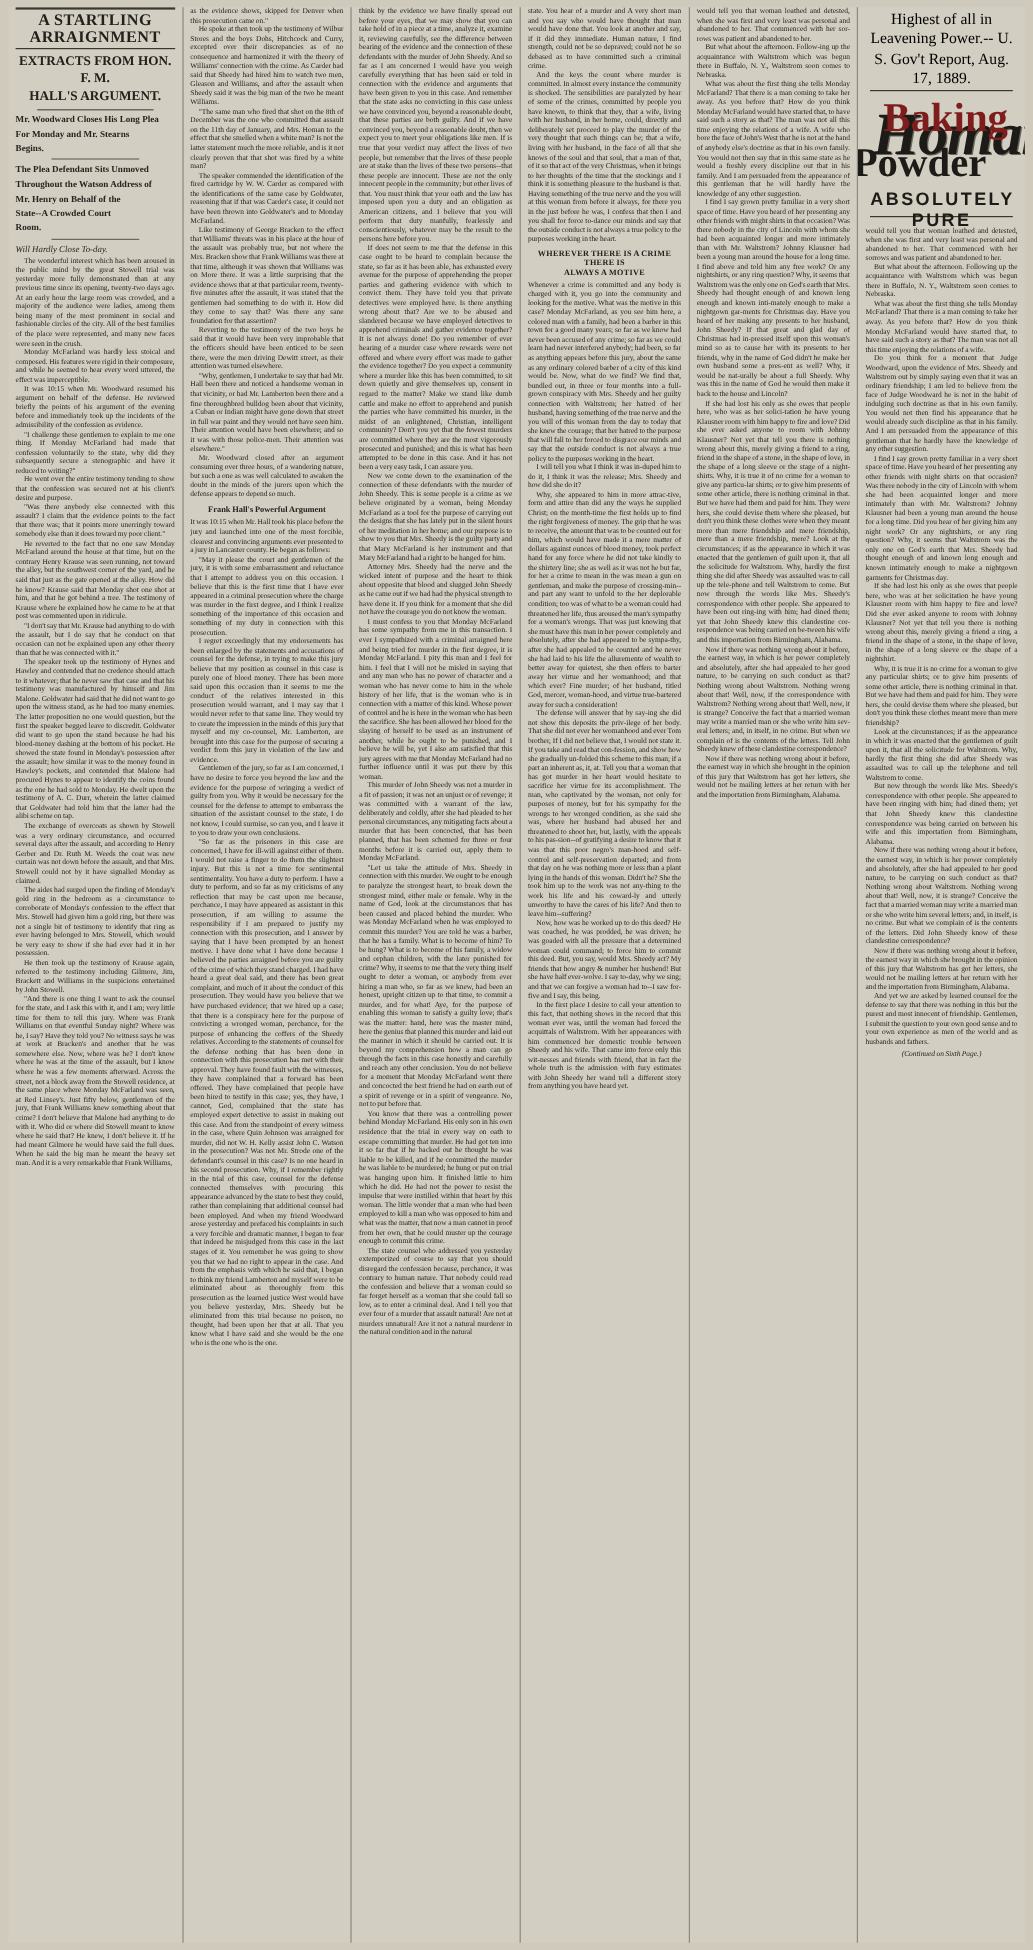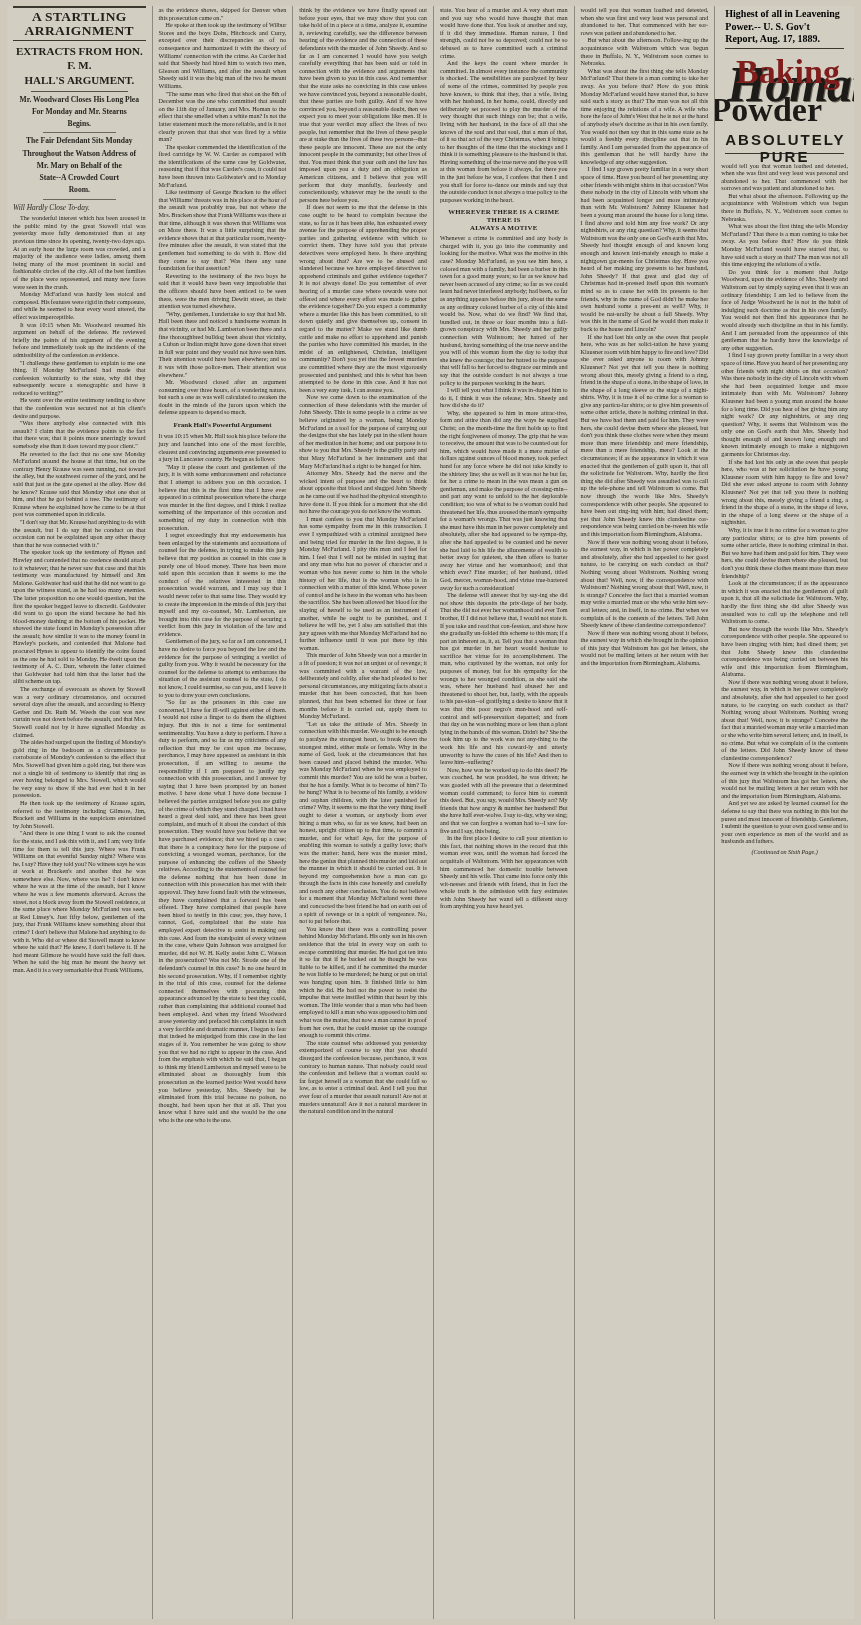--- a/index.html
+++ b/index.html
@@ -75,21 +75,21 @@
     border-top: 1px solid #55524a;
     margin: 3px 18px;
     height: 0;
   }
   .rule-dot {
     border-top: 1px solid #6a675d;
     margin: 3px 30px;
     height: 0;
   }
   .hl-small {
-    text-align: center;
+    text-align: left;
     font-size: 7.6px;
     font-weight: bold;
     line-height: 1.35;
     margin: 3px 0;
     color: #272520;
   }
   .hl-italic {
     text-align: left;
     font-size: 7.4px;
     font-style: italic;
@@ -129,23 +129,23 @@
     margin: 5px 0 3px 0;
   }
 
   
   .ad {
     position: relative;
     box-sizing: border-box;
     padding: 2px 4px 4px 4px;
   }
   .ad-top {
-    font-size: 10px;
-    font-weight: bold;
-    text-align: left;
+    font-size: 13px;
+    font-weight: normal;
+    text-align: center;
     line-height: 1.25;
     border-bottom: 1px solid #3a372f;
     padding-bottom: 2px;
     margin-bottom: 4px;
   }
   .ad-brand {
     position: relative;
     height: 96px;
   }
   .ad-royal {
@@ -208,23 +208,23 @@
       <div class="headrule">
         <div class="hl-main">A STARTLING ARRAIGNMENT</div>
       </div>
       <div class="hl-sub">EXTRACTS FROM HON. F. M.</div>
       <div class="hl-sub" style="margin-top:-2px">HALL'S ARGUMENT.</div>
       <div class="rule-thin"></div>
       <div class="hl-small">Mr. Woodward Closes His Long Plea</div>
       <div class="hl-small" style="margin-top:-1px">For Monday and Mr. Stearns</div>
       <div class="hl-small" style="margin-top:-1px">Begins.</div>
       <div class="rule-dot"></div>
-      <div class="hl-small">The Fair  Defendant  Sits  Monday</div>
+      <div class="hl-small">The Plea  Defendant  Sits  Unmoved</div>
       <div class="hl-small" style="margin-top:-1px">Throughout the Watson Address of</div>
-      <div class="hl-small" style="margin-top:-1px">Mr. Mary on Behalf of the</div>
+      <div class="hl-small" style="margin-top:-1px">Mr. Henry on Behalf of the</div>
       <div class="hl-small" style="margin-top:-1px">State--A Crowded Court</div>
       <div class="hl-small" style="margin-top:-1px">Room.</div>
       <div class="rule-dot"></div>
       <div class="hl-italic">Will Hardly Close To-day.</div>
       <div class="bodytext">
         <p>The wonderful interest which has been aroused in the public mind by the great Stowell trial was yesterday more fully demonstrated than at any previous time since its opening, twenty-two days ago. At an early hour the large room was crowded, and a majority of the audience were ladies, among them being many of the most prominent in social and fashionable circles of the city. All of the best families of the place were represented, and many new faces were seen in the crush.</p>
         <p>Monday McFarland was hardly less stoical and composed. His features were rigid in their composure, and while he seemed to hear every word uttered, the effect was imperceptible.</p>
         <p>It was 10:15 when Mr. Woodward resumed his argument on behalf of the defense. He reviewed briefly the points of his argument of the evening before and immediately took up the incidents of the admissibility of the confession as evidence.</p>
         <p>"I challenge these gentlemen to explain to me one thing. If Monday McFarland had made that confession voluntarily to the state, why did they subsequently secure a stenographic and have it reduced to writing?"</p>
         <p>He went over the entire testimony tending to show that the confession was secured not at his client's desire and purpose.</p>

